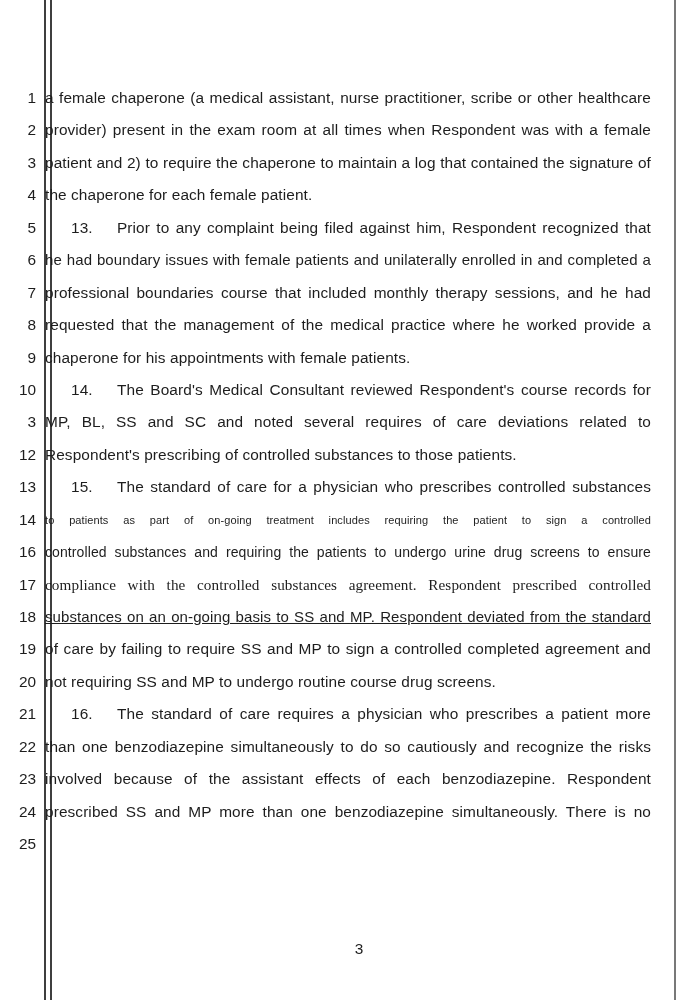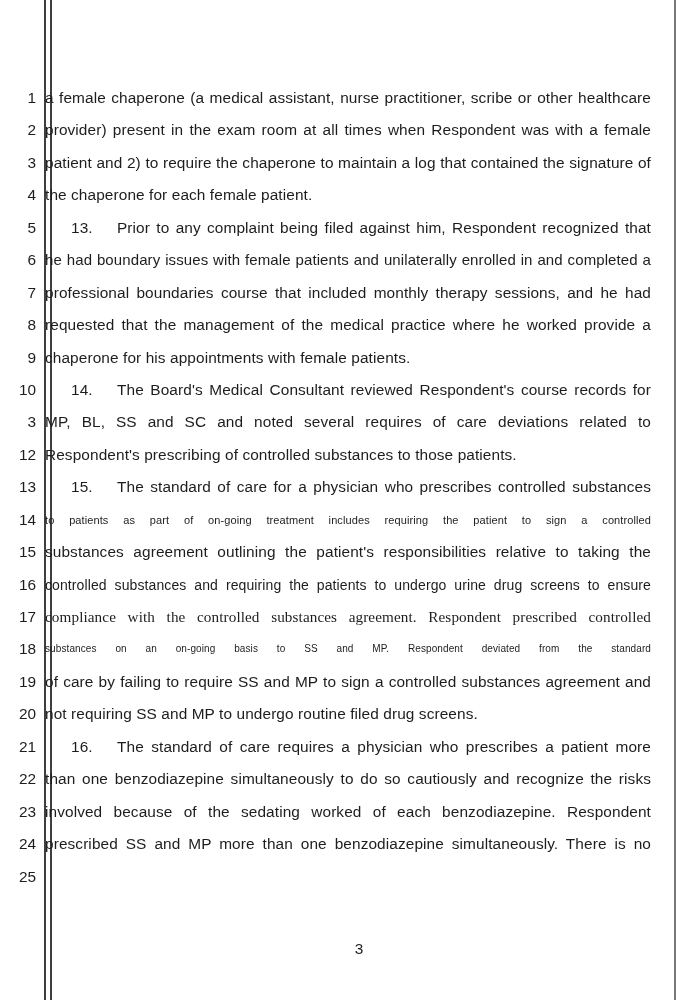--- a/index.html
+++ b/index.html
@@ -138,54 +138,50 @@
     </div>
     <div class="line-row">
       <div class="line-num">13</div>
       <div class="line-text justify"><span class="para-num">15.</span><span>The standard of care for a physician who prescribes controlled substances</span></div>
     </div>
     <div class="line-row">
       <div class="line-num">14</div>
       <div class="line-text justify" style="font-size: 11px;">to patients as part of on-going treatment includes requiring the patient to sign a controlled</div>
     </div>
     <div class="line-row">
-      <div class="line-num">15</div>
-      <div class="line-text justify">substances agreement outlining the patient's responsibilities relative to taking the</div>
-    </div>
-    <div class="line-row">
       <div class="line-num">16</div>
       <div class="line-text justify" style="font-size: 14px;">controlled substances and requiring the patients to undergo urine drug screens to ensure</div>
     </div>
     <div class="line-row">
       <div class="line-num">17</div>
       <div class="line-text justify" style="font-size: 15.2px; font-family: Liberation Serif, serif;">compliance with the controlled substances agreement. Respondent prescribed controlled</div>
     </div>
     <div class="line-row">
       <div class="line-num">18</div>
-      <div class="line-text justify" style="font-size: 10px;">substances on an on-going basis to SS and MP.  Respondent deviated from the standard</div>
+      <div class="line-text justify" style="font-size: 15px; text-decoration: underline;">substances on an on-going basis to SS and MP.  Respondent deviated from the standard</div>
     </div>
     <div class="line-row">
       <div class="line-num">19</div>
-      <div class="line-text justify">of care by failing to require SS and MP to sign a controlled substances agreement and</div>
+      <div class="line-text justify">of care by failing to require SS and MP to sign a controlled completed agreement and</div>
     </div>
     <div class="line-row">
       <div class="line-num">20</div>
-      <div class="line-text">not requiring SS and MP to undergo routine filed drug screens.</div>
+      <div class="line-text">not requiring SS and MP to undergo routine course drug screens.</div>
     </div>
     <div class="line-row">
       <div class="line-num">21</div>
       <div class="line-text justify"><span class="para-num">16.</span><span>The standard of care requires a physician who prescribes a patient more</span></div>
     </div>
     <div class="line-row">
       <div class="line-num">22</div>
       <div class="line-text justify">than one benzodiazepine simultaneously to do so cautiously and recognize the risks</div>
     </div>
     <div class="line-row">
       <div class="line-num">23</div>
-      <div class="line-text justify">involved because of the sedating worked of each benzodiazepine.  Respondent</div>
+      <div class="line-text justify">involved because of the assistant effects of each benzodiazepine.  Respondent</div>
     </div>
     <div class="line-row">
       <div class="line-num">24</div>
       <div class="line-text justify">prescribed SS and MP more than one benzodiazepine simultaneously.  There is no</div>
     </div>
     <div class="line-row">
       <div class="line-num">25</div>
       <div class="line-text"></div>
     </div>
   </div>

